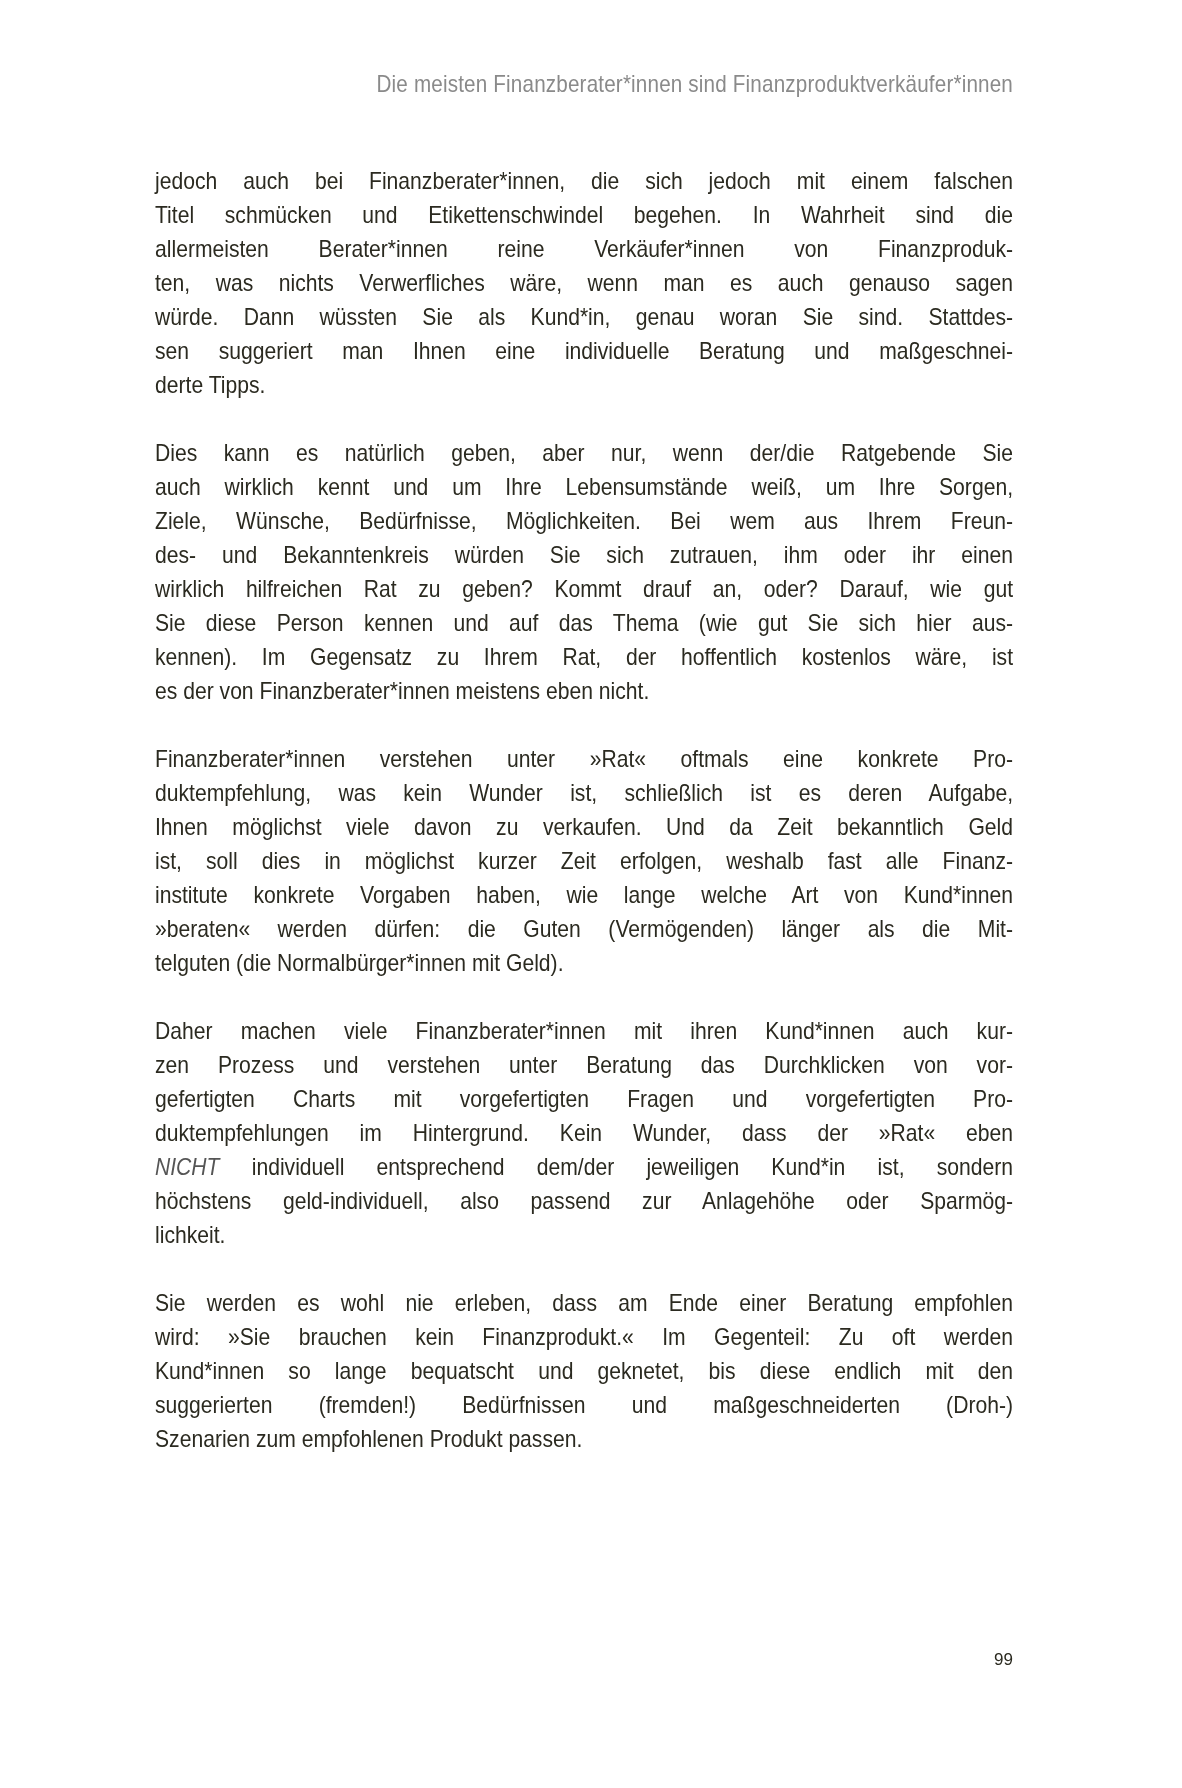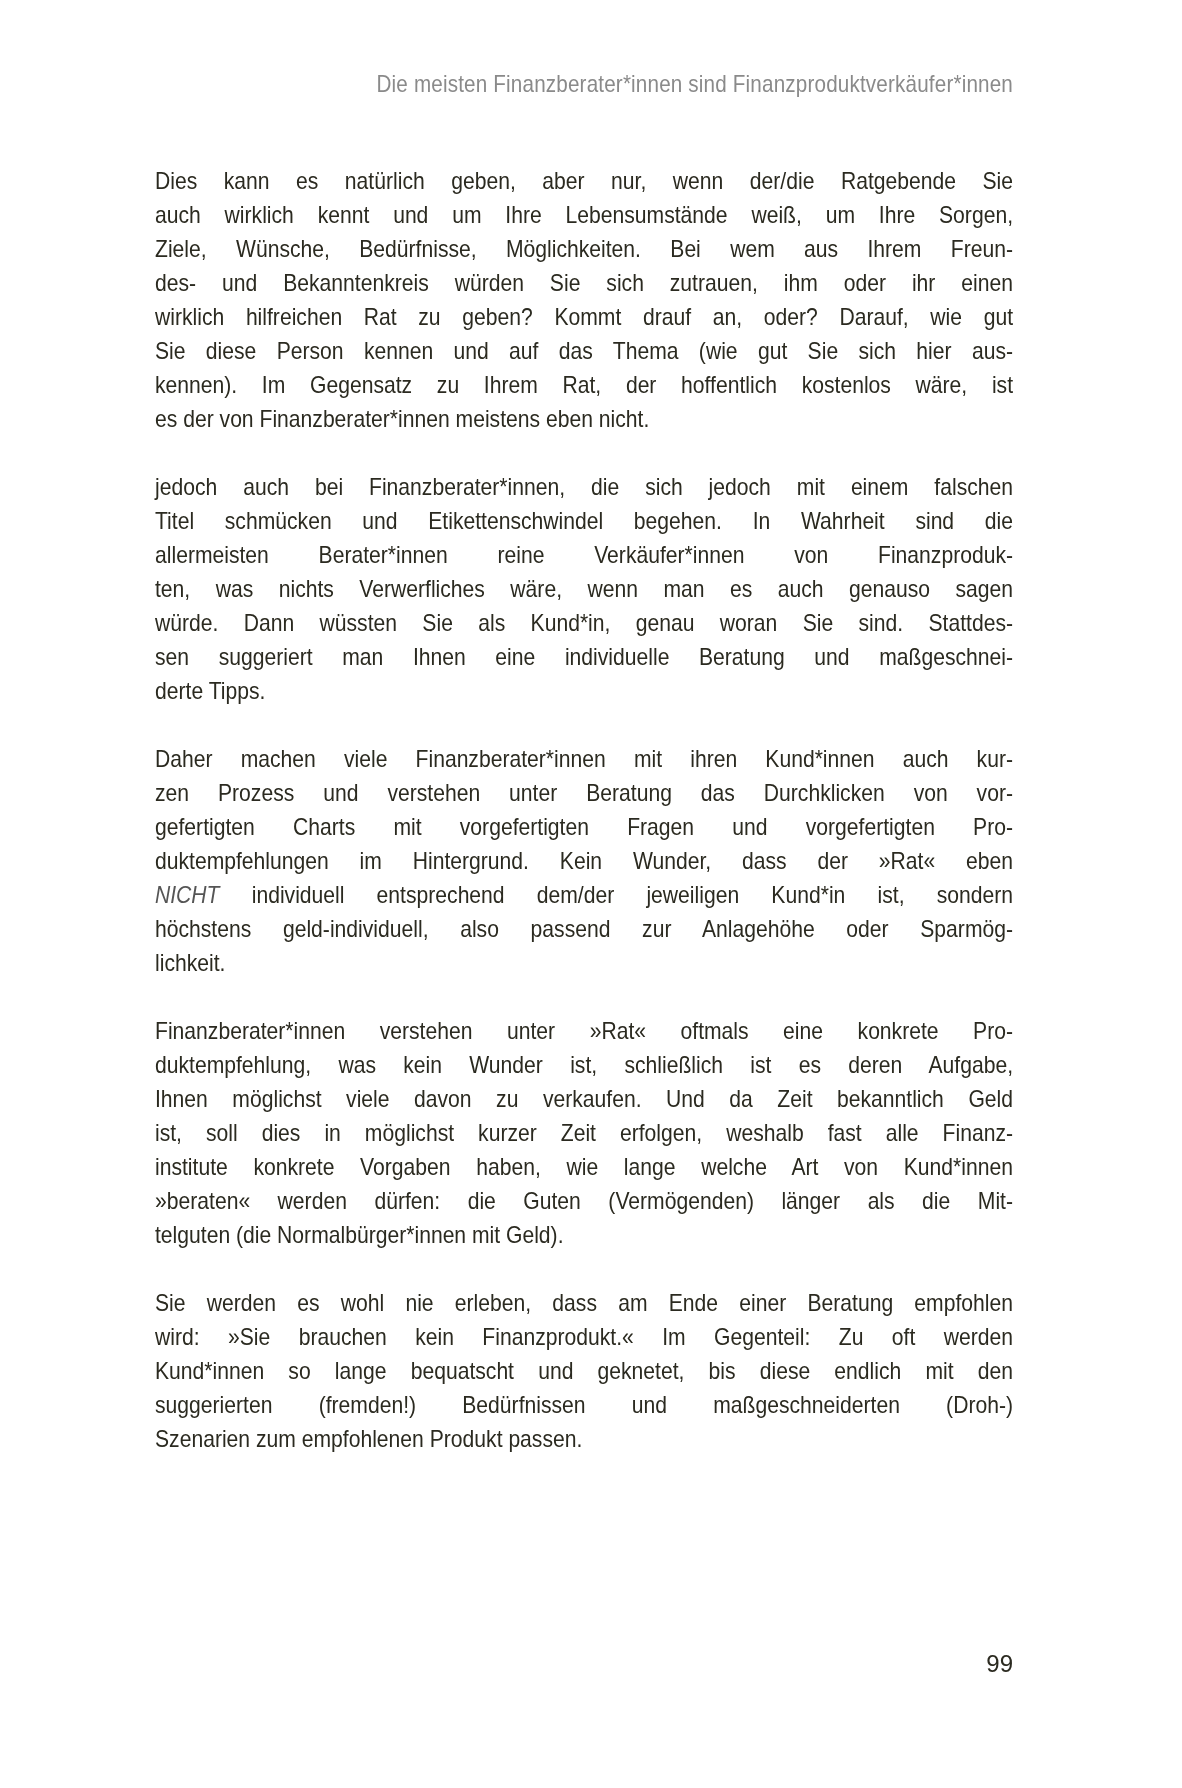--- a/index.html
+++ b/index.html
@@ -30,71 +30,71 @@
     position: relative; margin: 0 0 34px 0; padding-left: 63px;
   }
   .quote .dots {
     position: absolute; left: 29px; top: 10px; width: 4px; height: 98px;
     background-image: radial-gradient(circle, #2b2a20 1.6px, transparent 1.9px);
     background-size: 4px 8px; background-repeat: repeat-y;
   }
   .quote .line { font-weight: bold; width: 900px; }
   .page-number {
     position: absolute; left: 960px; top: 1650px; width: 53px; text-align: right;
-    font-family: "Liberation Sans", sans-serif; font-size: 24px; color: #2b2a20;
+    font-family: "Liberation Sans", sans-serif; font-size: 17px; color: #2b2a20;
   }
 </style>
 </head>
 <body>
 
 <div class="page">
 
   <div class="running-head">Die meisten Finanzberater*innen sind Finanzproduktverkäufer*innen</div>
 
   <div class="body">
+
+    <div class="para">
+      <span class="line">jedoch auch bei Finanzberater*innen, die sich jedoch mit einem falschen</span>
+      <span class="line">Titel schmücken und Etikettenschwindel begehen. In Wahrheit sind die</span>
+      <span class="line">allermeisten Berater*innen reine Verkäufer*innen von Finanzproduk-</span>
+      <span class="line">ten, was nichts Verwerfliches wäre, wenn man es auch genauso sagen</span>
+      <span class="line">würde. Dann wüssten Sie als Kund*in, genau woran Sie sind. Stattdes-</span>
+      <span class="line">sen suggeriert man Ihnen eine individuelle Beratung und maßgeschnei-</span>
+      <span class="line last">derte Tipps.</span>
+    </div>
 
     <div class="para">
       <span class="line">Dies kann es natürlich geben, aber nur, wenn der/die Ratgebende Sie</span>
       <span class="line">auch wirklich kennt und um Ihre Lebensumstände weiß, um Ihre Sorgen,</span>
       <span class="line">Ziele, Wünsche, Bedürfnisse, Möglichkeiten. Bei wem aus Ihrem Freun-</span>
       <span class="line">des- und Bekanntenkreis würden Sie sich zutrauen, ihm oder ihr einen</span>
       <span class="line">wirklich hilfreichen Rat zu geben? Kommt drauf an, oder? Darauf, wie gut</span>
       <span class="line">Sie diese Person kennen und auf das Thema (wie gut Sie sich hier aus-</span>
       <span class="line">kennen). Im Gegensatz zu Ihrem Rat, der hoffentlich kostenlos wäre, ist</span>
       <span class="line last">es der von Finanzberater*innen meistens eben nicht.</span>
     </div>
 
     <div class="para">
-      <span class="line">jedoch auch bei Finanzberater*innen, die sich jedoch mit einem falschen</span>
-      <span class="line">Titel schmücken und Etikettenschwindel begehen. In Wahrheit sind die</span>
-      <span class="line">allermeisten Berater*innen reine Verkäufer*innen von Finanzproduk-</span>
-      <span class="line">ten, was nichts Verwerfliches wäre, wenn man es auch genauso sagen</span>
-      <span class="line">würde. Dann wüssten Sie als Kund*in, genau woran Sie sind. Stattdes-</span>
-      <span class="line">sen suggeriert man Ihnen eine individuelle Beratung und maßgeschnei-</span>
-      <span class="line last">derte Tipps.</span>
+      <span class="line">Finanzberater*innen verstehen unter »Rat« oftmals eine konkrete Pro-</span>
+      <span class="line">duktempfehlung, was kein Wunder ist, schließlich ist es deren Aufgabe,</span>
+      <span class="line">Ihnen möglichst viele davon zu verkaufen. Und da Zeit bekanntlich Geld</span>
+      <span class="line">ist, soll dies in möglichst kurzer Zeit erfolgen, weshalb fast alle Finanz-</span>
+      <span class="line">institute konkrete Vorgaben haben, wie lange welche Art von Kund*innen</span>
+      <span class="line">»beraten« werden dürfen: die Guten (Vermögenden) länger als die Mit-</span>
+      <span class="line last">telguten (die Normalbürger*innen mit Geld).</span>
     </div>
 
     <div class="para">
       <span class="line">Daher machen viele Finanzberater*innen mit ihren Kund*innen auch kur-</span>
       <span class="line">zen Prozess und verstehen unter Beratung das Durchklicken von vor-</span>
       <span class="line">gefertigten Charts mit vorgefertigten Fragen und vorgefertigten Pro-</span>
       <span class="line">duktempfehlungen im Hintergrund. Kein Wunder, dass der »Rat« eben</span>
       <span class="line"><span class="em-nicht">NICHT</span><span> individuell entsprechend dem/der jeweiligen Kund*in ist, sondern</span></span>
       <span class="line">höchstens geld-individuell, also passend zur Anlagehöhe oder Sparmög-</span>
       <span class="line last">lichkeit.</span>
-    </div>
-
-    <div class="para">
-      <span class="line">Finanzberater*innen verstehen unter »Rat« oftmals eine konkrete Pro-</span>
-      <span class="line">duktempfehlung, was kein Wunder ist, schließlich ist es deren Aufgabe,</span>
-      <span class="line">Ihnen möglichst viele davon zu verkaufen. Und da Zeit bekanntlich Geld</span>
-      <span class="line">ist, soll dies in möglichst kurzer Zeit erfolgen, weshalb fast alle Finanz-</span>
-      <span class="line">institute konkrete Vorgaben haben, wie lange welche Art von Kund*innen</span>
-      <span class="line">»beraten« werden dürfen: die Guten (Vermögenden) länger als die Mit-</span>
-      <span class="line last">telguten (die Normalbürger*innen mit Geld).</span>
     </div>
 
 
     <div class="para">
       <span class="line">Sie werden es wohl nie erleben, dass am Ende einer Beratung empfohlen</span>
       <span class="line">wird: »Sie brauchen kein Finanzprodukt.« Im Gegenteil: Zu oft werden</span>
       <span class="line">Kund*innen so lange bequatscht und geknetet, bis diese endlich mit den</span>
       <span class="line">suggerierten (fremden!) Bedürfnissen und maßgeschneiderten (Droh-)</span>
       <span class="line last">Szenarien zum empfohlenen Produkt passen.</span>
     </div>

